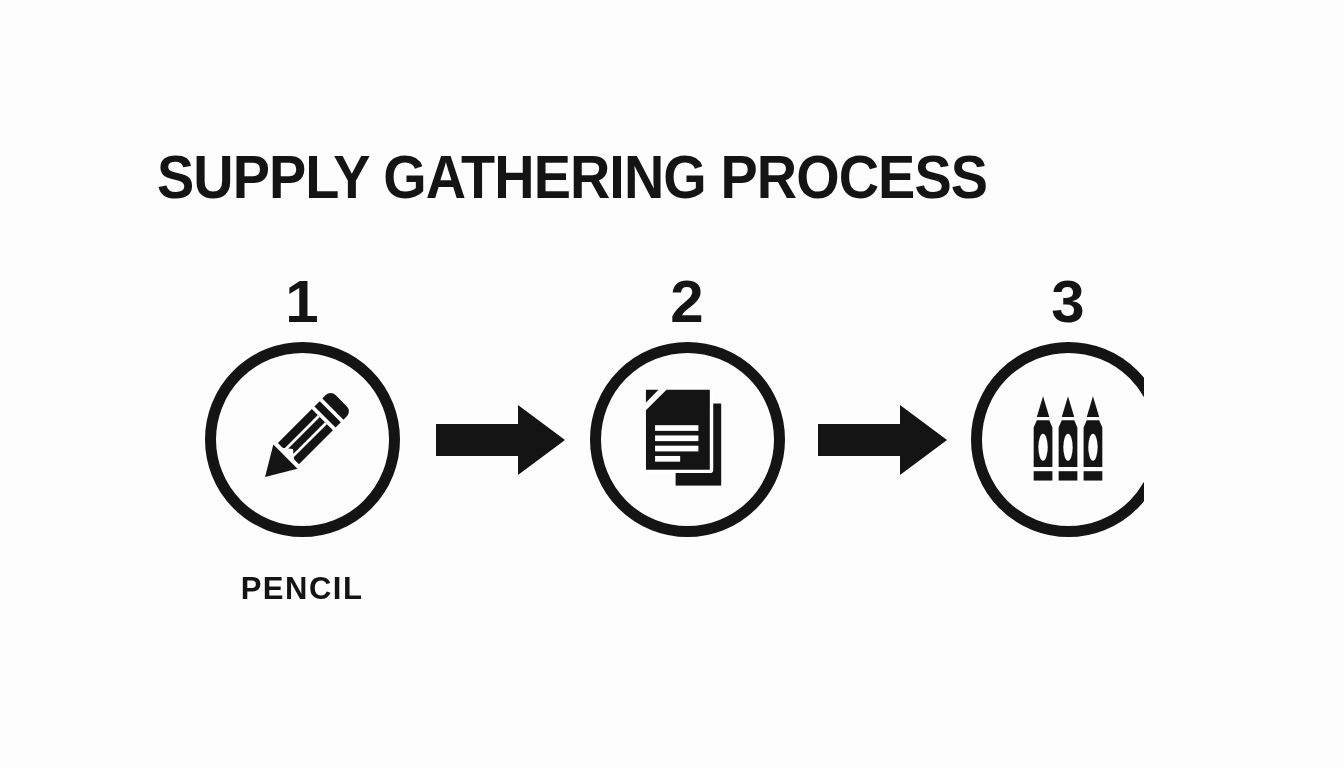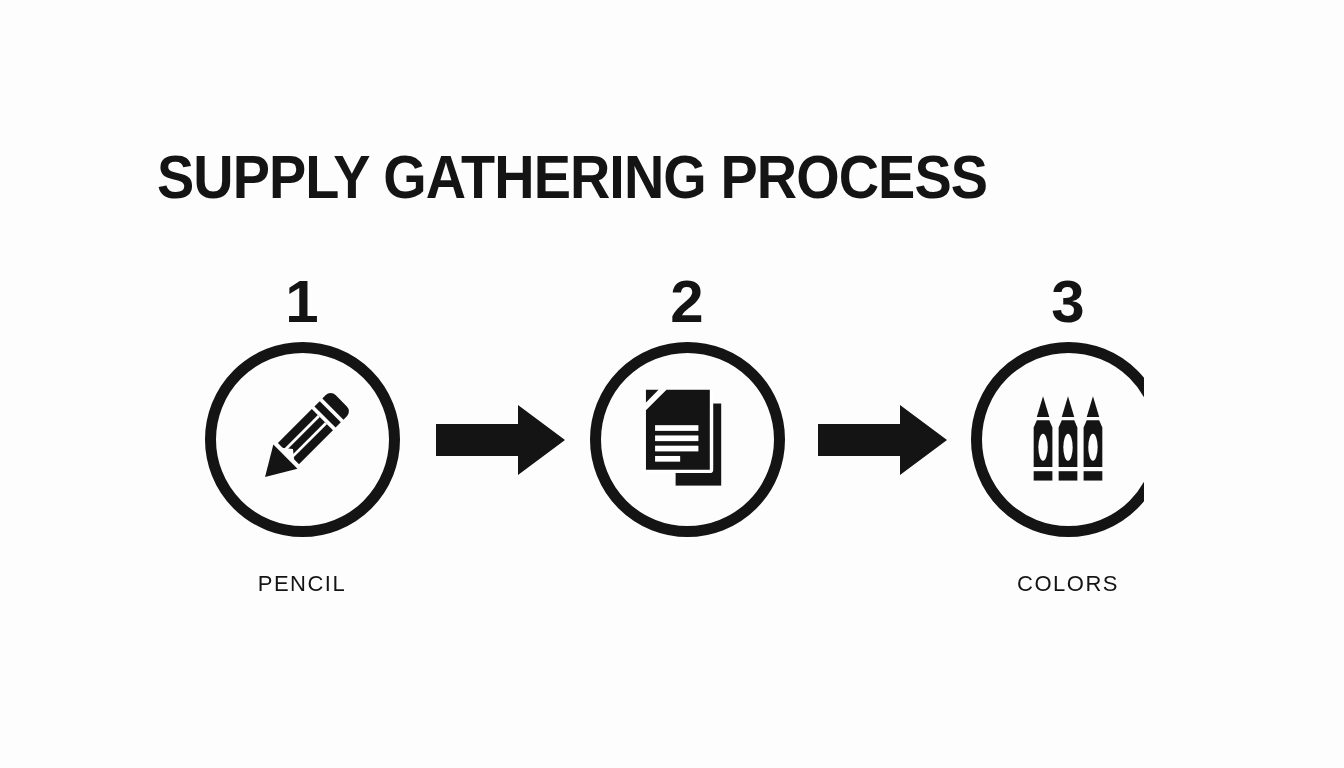--- a/index.html
+++ b/index.html
@@ -27,21 +27,21 @@
   .step-number {
     font-size:60px; font-weight:bold; line-height:1; height:58px;
   }
   .circle {
     margin:12px auto 0 auto; width:195px; height:195px;
     border:11px solid var(--ink); border-radius:50%;
     background:var(--bg);
     display:flex; align-items:center; justify-content:center;
   }
   .step-label {
-    margin-top:34px; font-size:22px; font-weight:normal; letter-spacing:1.5px;
+    margin-top:34px; font-size:31px; font-weight:bold; letter-spacing:1.5px;
   }
   .arrow {
     position:absolute; top:371px; width:131px; height:74px;
   }
   .arrow.a1 { left:436px; }
   .arrow.a2 { left:818px; }
   svg { display:block; }
 </style>
 </head>
 <body>
@@ -125,16 +125,15 @@
           <ellipse cx="50" cy="57" rx="4.5" ry="13" fill="#ffffff"></ellipse>
           <rect x="41" y="80" width="18" height="9"></rect>
 
           <polygon points="68,28 74,8 80,28"></polygon>
           <polygon points="68,31 80,31 83,38 83,76 65,76 65,38"></polygon>
           <ellipse cx="74" cy="57" rx="4.5" ry="13" fill="#ffffff"></ellipse>
           <rect x="65" y="80" width="18" height="9"></rect>
         </svg>
       </span>
     </div>
-    <div class="step-label">COLORS</div>
   </div>
 
 </div>
 
 </body></html>

